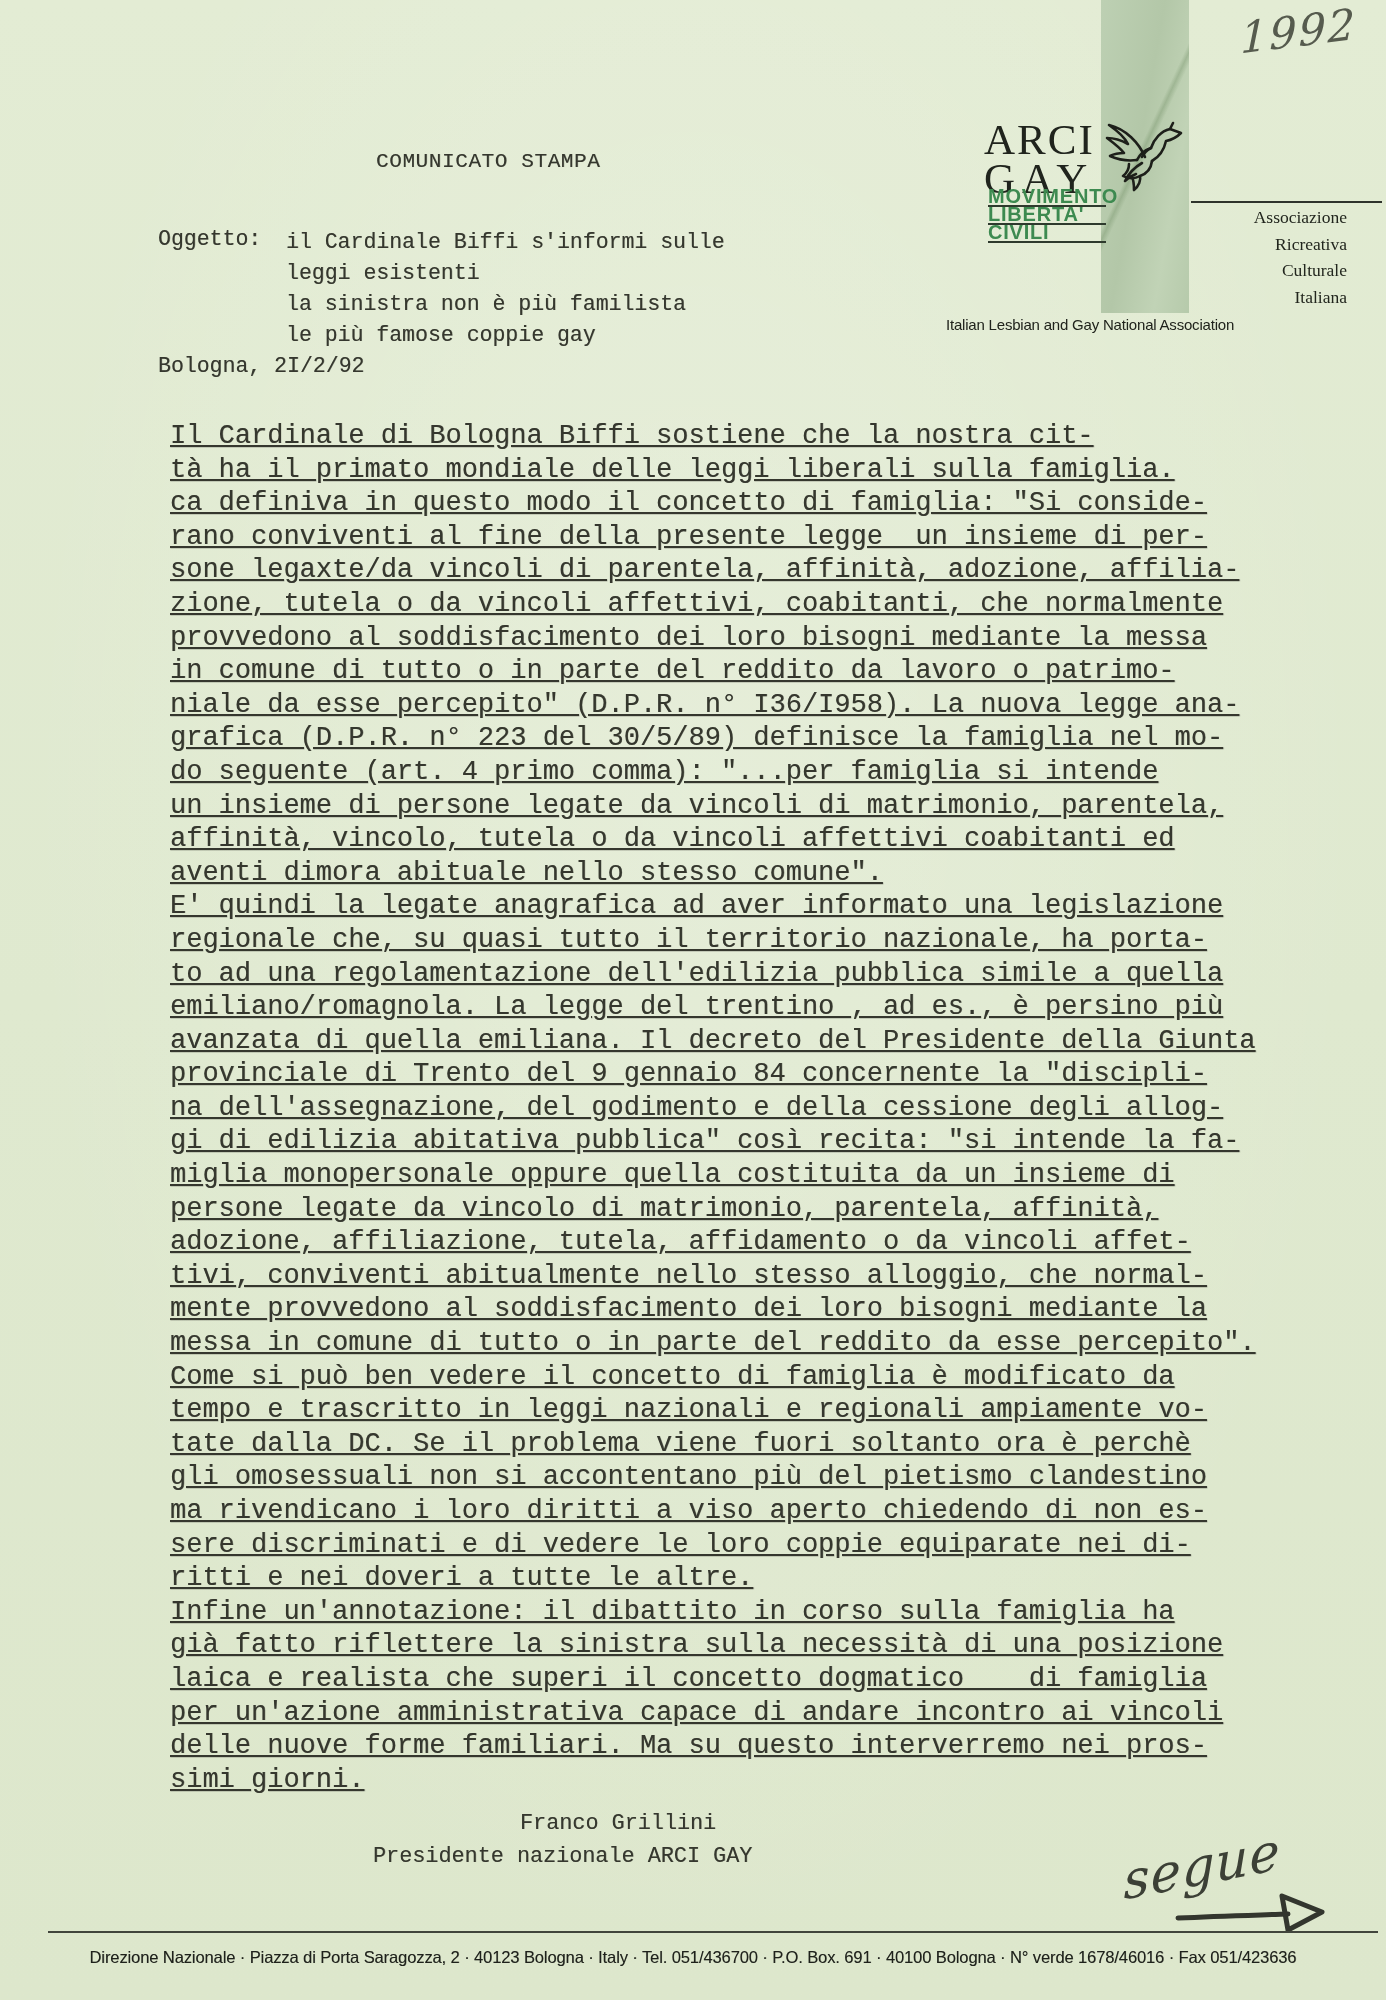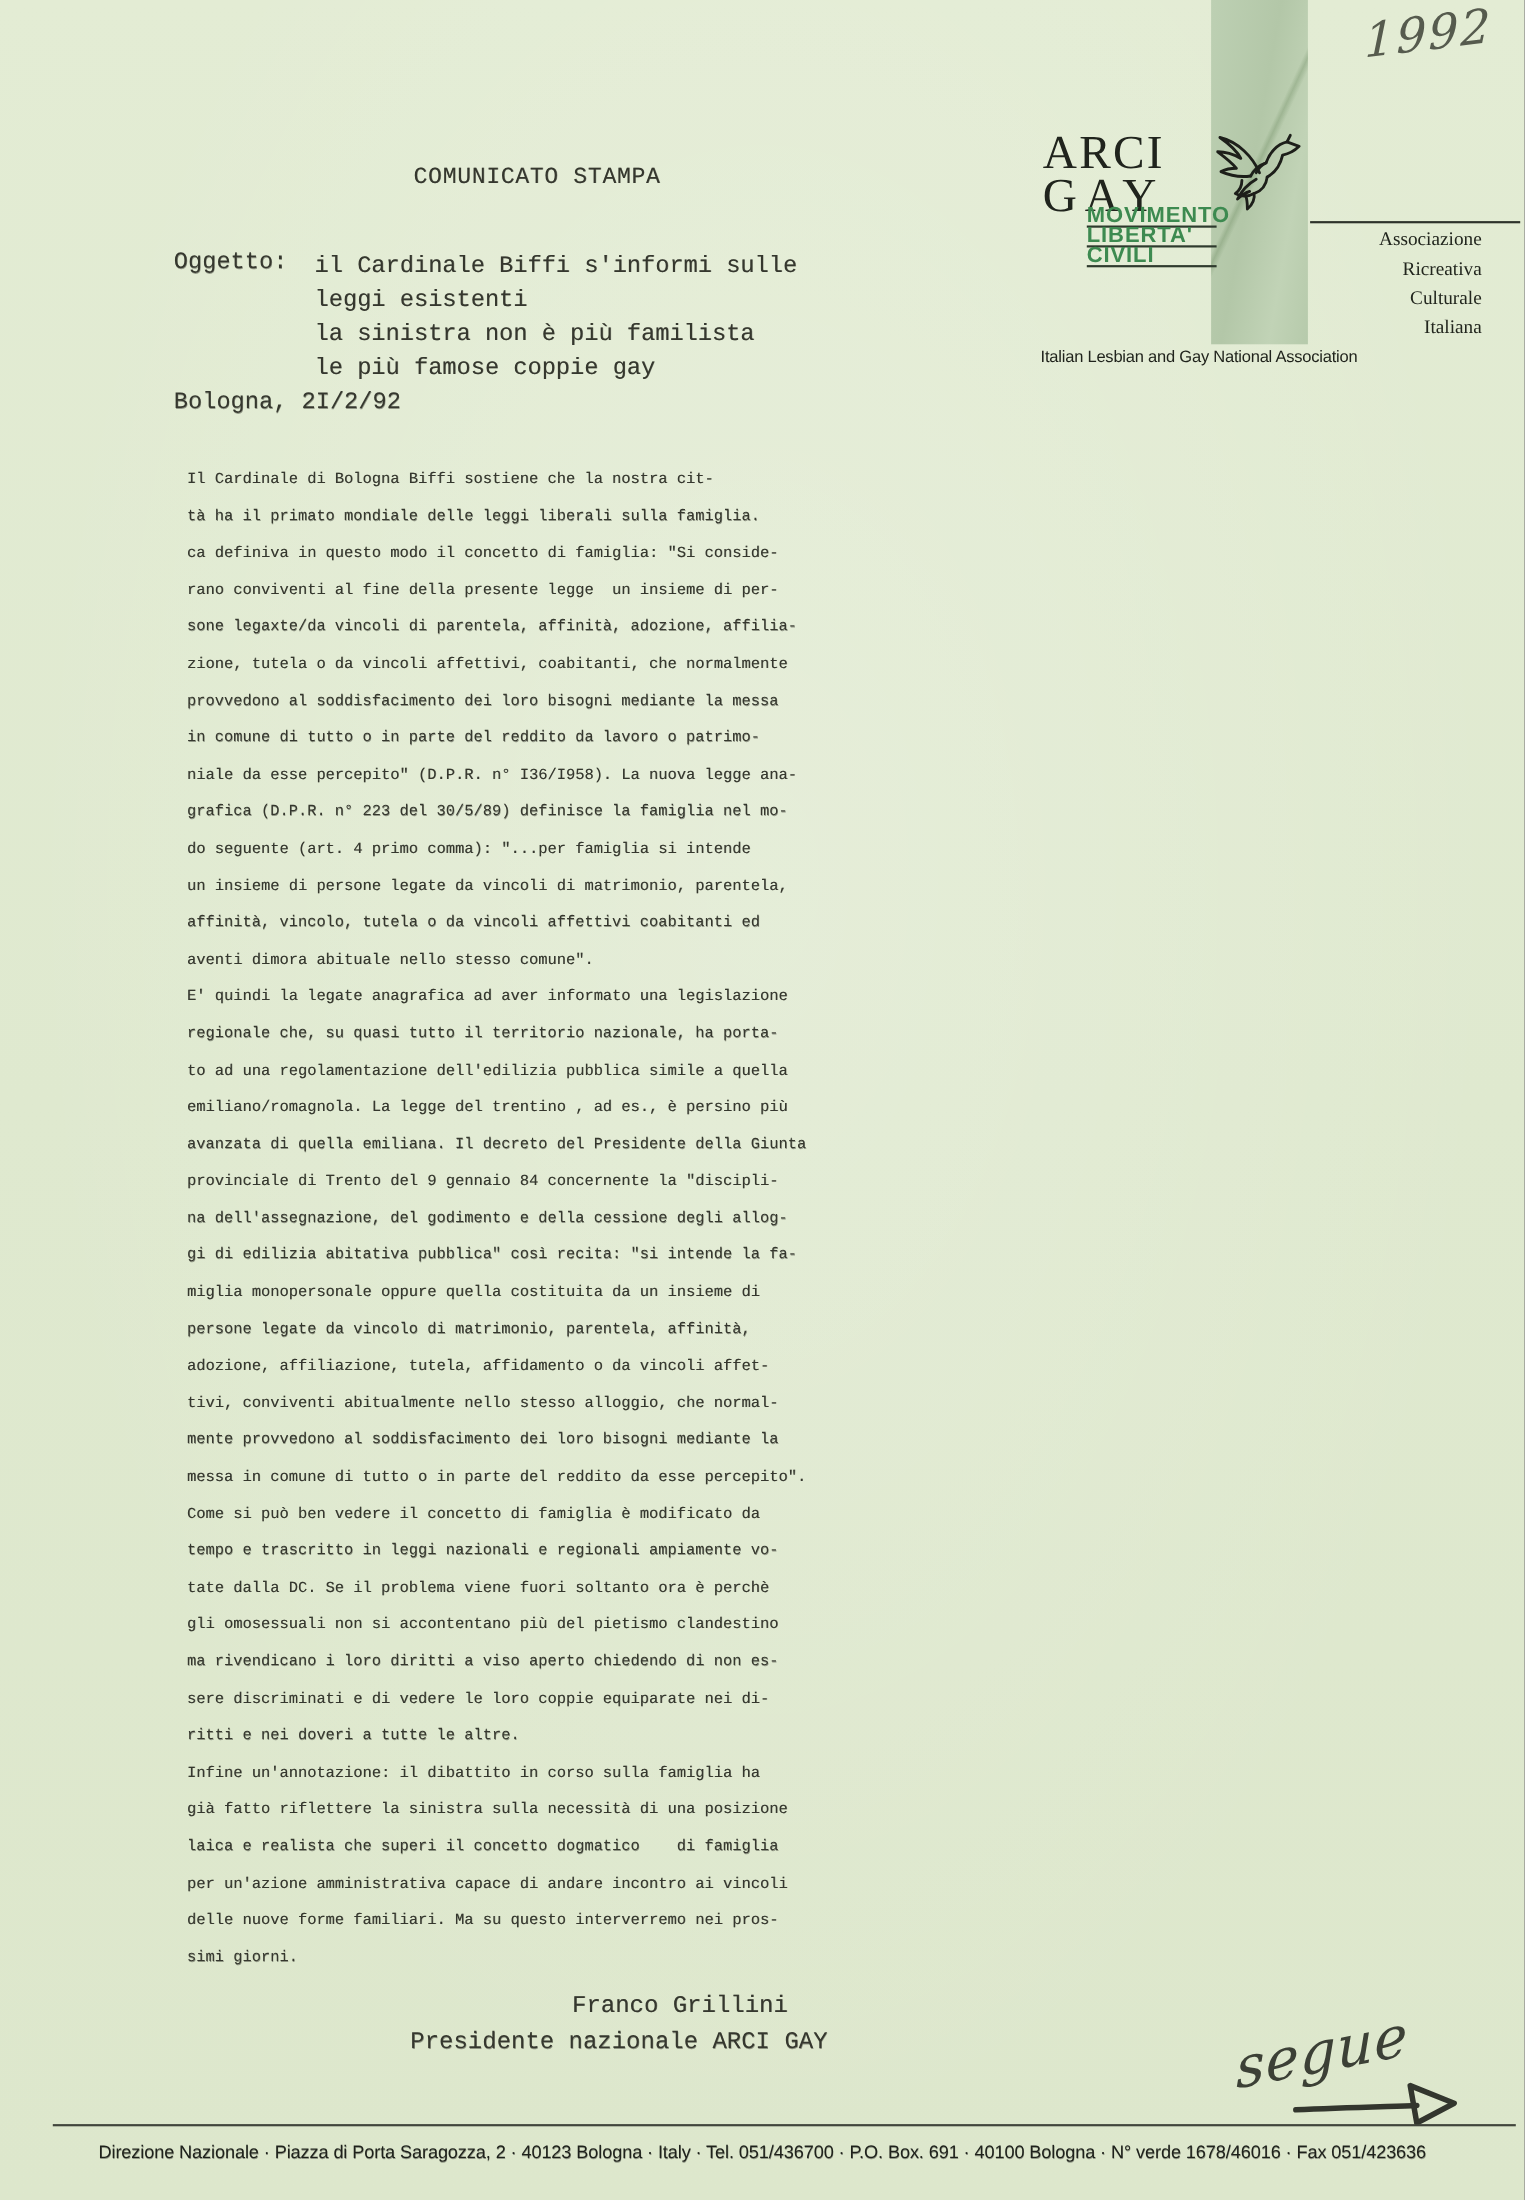--- a/index.html
+++ b/index.html
@@ -19,38 +19,38 @@
     color:#35372e;
     text-shadow:0.4px 0.4px 0.5px rgba(45,46,38,.45);
     white-space:pre;
   }
   .doc-title{position:absolute;left:348px;top:150px;font-size:21px;letter-spacing:.6px;margin-left:28px;}
   .subject-label{position:absolute;left:158px;top:227px;font-size:21.5px;}
   .subject-lines{position:absolute;left:286px;top:227px;}
   .subject-lines .tw-line{font-size:21.5px;line-height:31px;height:31px;}
   .dateline{position:absolute;left:158px;top:354px;font-size:21.5px;}
   .body-text{position:absolute;left:170px;top:420px;}
-  .body-text .tw-line{font-size:14px;line-height:33.6px;height:33.6px;}
+  .body-text .tw-line{font-size:27px;line-height:33.6px;height:33.6px;text-decoration:underline;}
   .sig-name{position:absolute;left:520px;top:1811px;font-size:21.8px;}
   .sig-title{position:absolute;left:373px;top:1844px;font-size:21.8px;}
 
   
   .green-stripe{
     position:absolute;left:1101px;top:0;width:88px;height:313px;
     background:
       linear-gradient(115deg, rgba(0,0,0,0) 46%, rgba(96,128,84,.30) 48%, rgba(0,0,0,0) 50.5%),
       linear-gradient(100deg,#bdd0b3 0%,#b3c7a8 45%,#c1d3b6 75%,#b6caab 100%);
   }
   .hand{color:#4d5246;font-family:"DejaVu Serif",serif;font-style:italic;}
   .hand-year{
     position:absolute;left:1240px;top:6px;font-size:43px;
     transform:rotate(-7deg) skewX(-8deg);letter-spacing:2px;color:#565b4e;
   }
   .wordmark{
-    position:absolute;left:948px;top:120px;width:118px;
+    position:absolute;left:984px;top:120px;width:118px;
     font-family:"Liberation Serif","DejaVu Serif",serif;
     color:#20241d;line-height:39px;font-size:43px;
   }
   .wordmark .l1{letter-spacing:2px;}
   .wordmark .l2{letter-spacing:7px;}
   .motto{position:absolute;left:988px;top:189px;width:118px;}
   .motto-row{
     font-family:"Liberation Sans",sans-serif;font-weight:700;
     font-size:20px;color:#3d8a50;letter-spacing:.8px;
     border-bottom:2px solid #2e3a2d;

